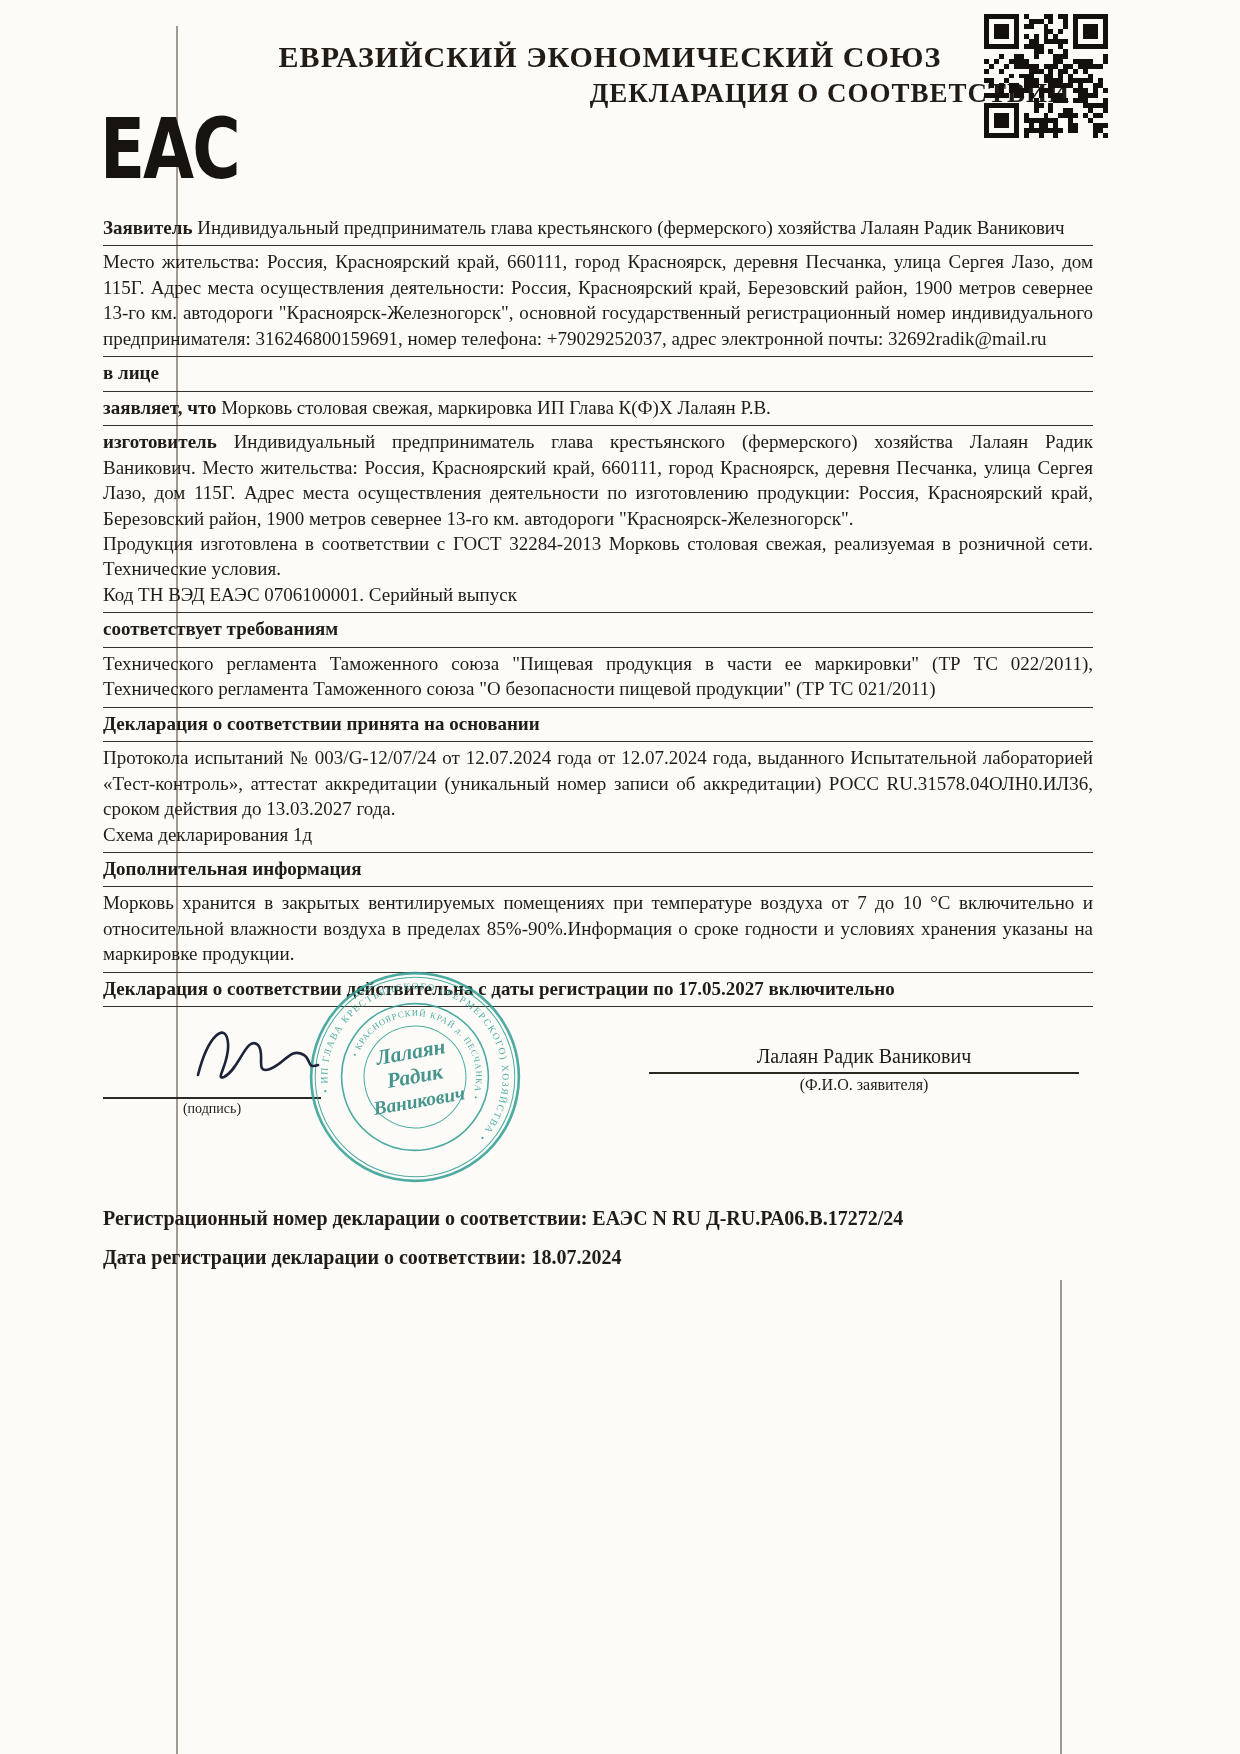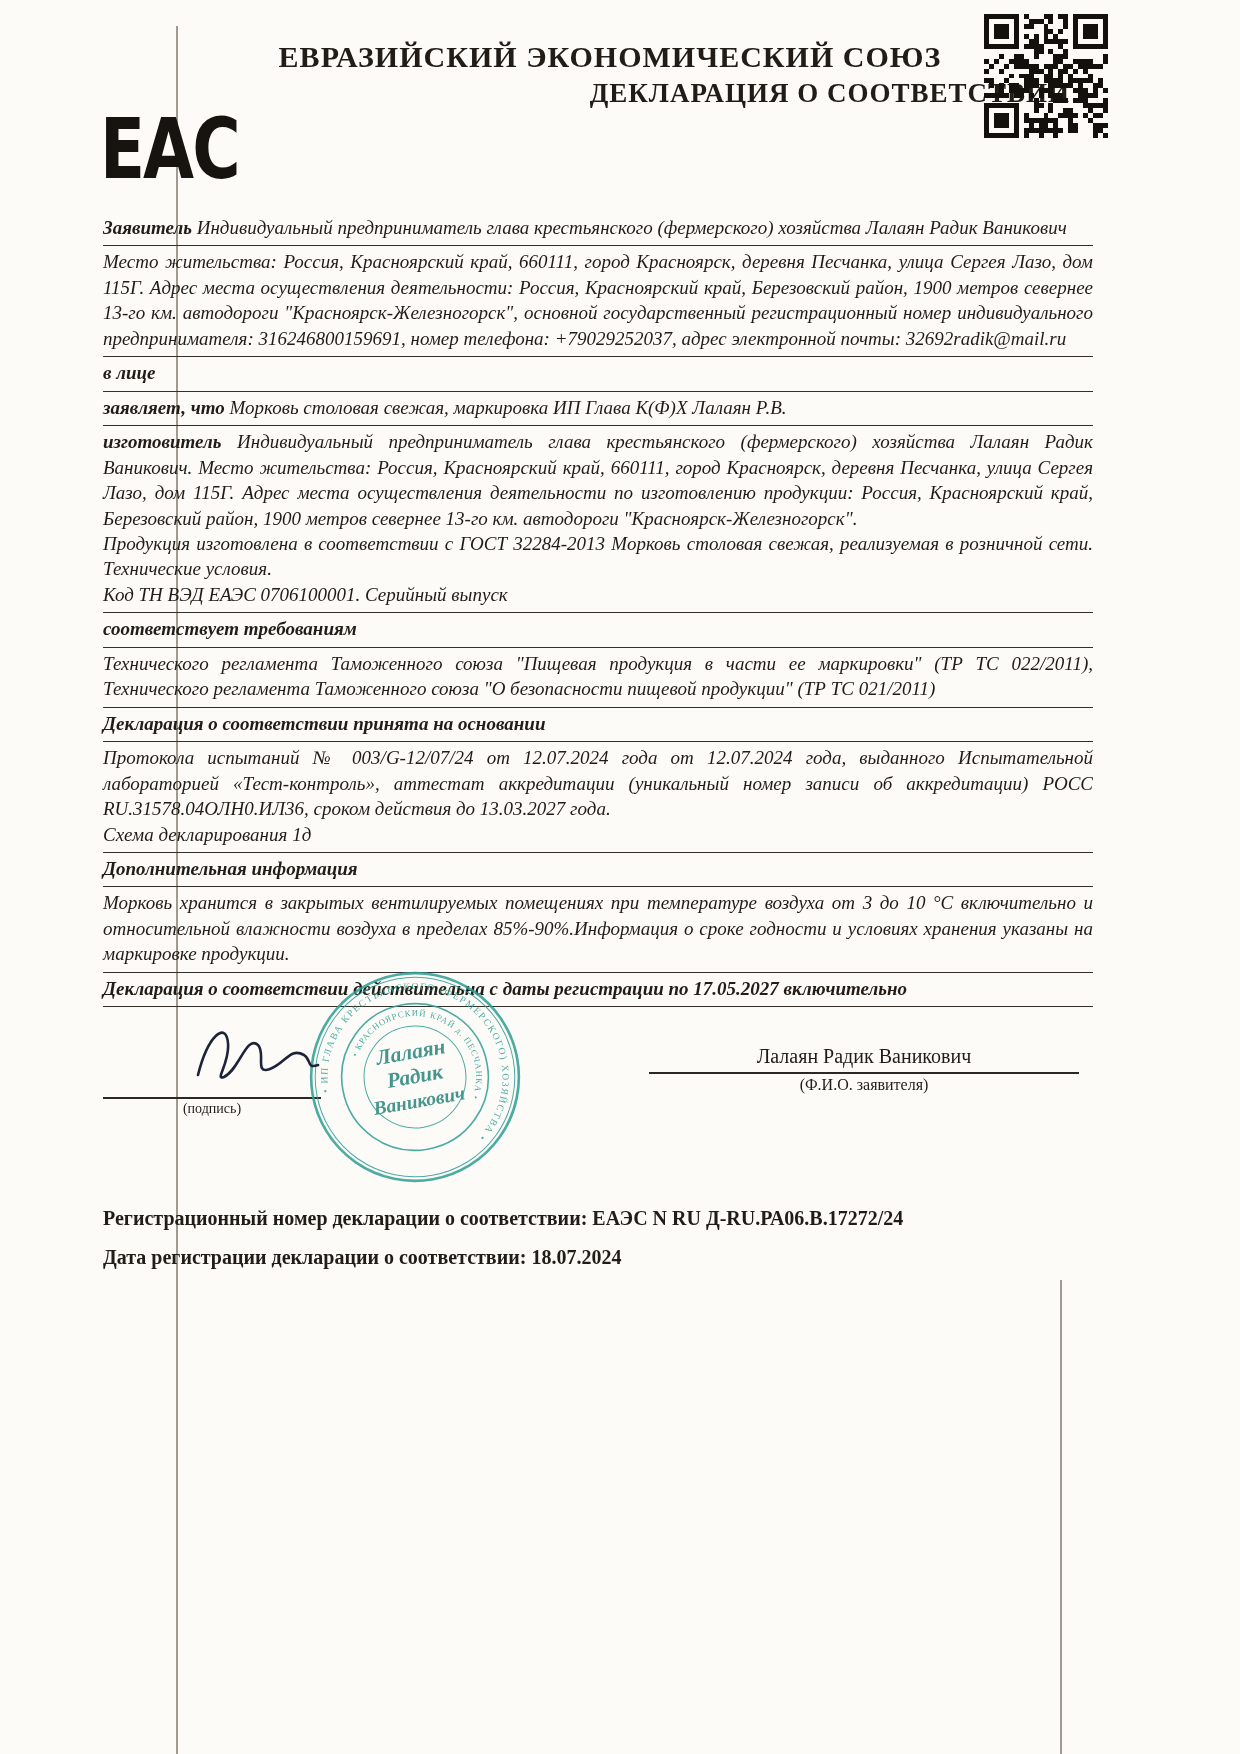--- a/index.html
+++ b/index.html
@@ -28,21 +28,21 @@
     font-weight:bold;font-size:66px;line-height:1;
     letter-spacing:-2px;color:#17130e;
     transform:scaleY(1.28);transform-origin:top left;
   }
   .qr{position:absolute;left:984px;top:14px;width:124px;height:124px;}
   .qr svg{width:100%;height:100%;display:block;}
 
   
   main{position:absolute;left:103px;top:212px;width:990px;}
   p{margin:0;}
-  .row{padding:3px 0 5px 0;font-size:19px;line-height:1.34;font-style:italic;}
+  .row{padding:3px 0 5px 0;font-size:19px;line-height:1.34;}
   .rule{border-bottom:1.6px solid #35302a;}
   .just{text-align:justify;}
   .b{font-weight:bold;}
 
   
   .sig-area{position:relative;height:172px;margin-top:8px;}
   .signature-svg{position:absolute;left:85px;top:2px;width:140px;height:78px;z-index:4;}
   .sig-left{position:absolute;left:0;top:82px;width:218px;z-index:1;}
   .sig-line{border-top:2px solid #2c2822;}
   .sig-caption{text-align:center;font-size:14px;padding-top:2px;}
@@ -345,21 +345,21 @@
     <div class="row rule">
       <p class="just">Протокола испытаний №  003/G-12/07/24 от 12.07.2024 года от 12.07.2024 года, выданного Испытательной лабораторией «Тест-контроль», аттестат аккредитации (уникальный номер записи об аккредитации) РОСС RU.31578.04ОЛН0.ИЛ36, сроком действия до 13.03.2027 года.</p>
       <p>Схема декларирования 1д</p>
     </div>
 
     <div class="row rule">
       <p class="b">Дополнительная информация</p>
     </div>
 
     <div class="row rule">
-      <p class="just">Морковь хранится в закрытых вентилируемых помещениях при температуре воздуха от 3 до 10 °С включительно и относительной влажности воздуха в пределах 85%-90%.Информация о сроке годности и условиях хранения указаны на маркировке продукции.</p>
+      <p class="just">Морковь хранится в закрытых вентилируемых помещениях при температуре воздуха от 7 до 10 °С включительно и относительной влажности воздуха в пределах 85%-90%.Информация о сроке годности и условиях хранения указаны на маркировке продукции.</p>
     </div>
 
     <div class="row rule">
       <p class="b">Декларация о соответствии действительна с даты регистрации по 17.05.2027 включительно</p>
     </div>
 
     <div class="sig-area">
 
       <svg class="signature-svg" viewBox="0 0 140 78" xmlns="http://www.w3.org/2000/svg">
         <path d="M10,58 C20,18 38,4 40,26 C42,46 26,64 36,60 C52,52 58,18 70,28 C78,36 66,58 82,52 C98,46 102,30 116,38 C124,43 118,52 130,48" fill="none" stroke="#1d2338" stroke-width="2.6" stroke-linecap="round"></path>

